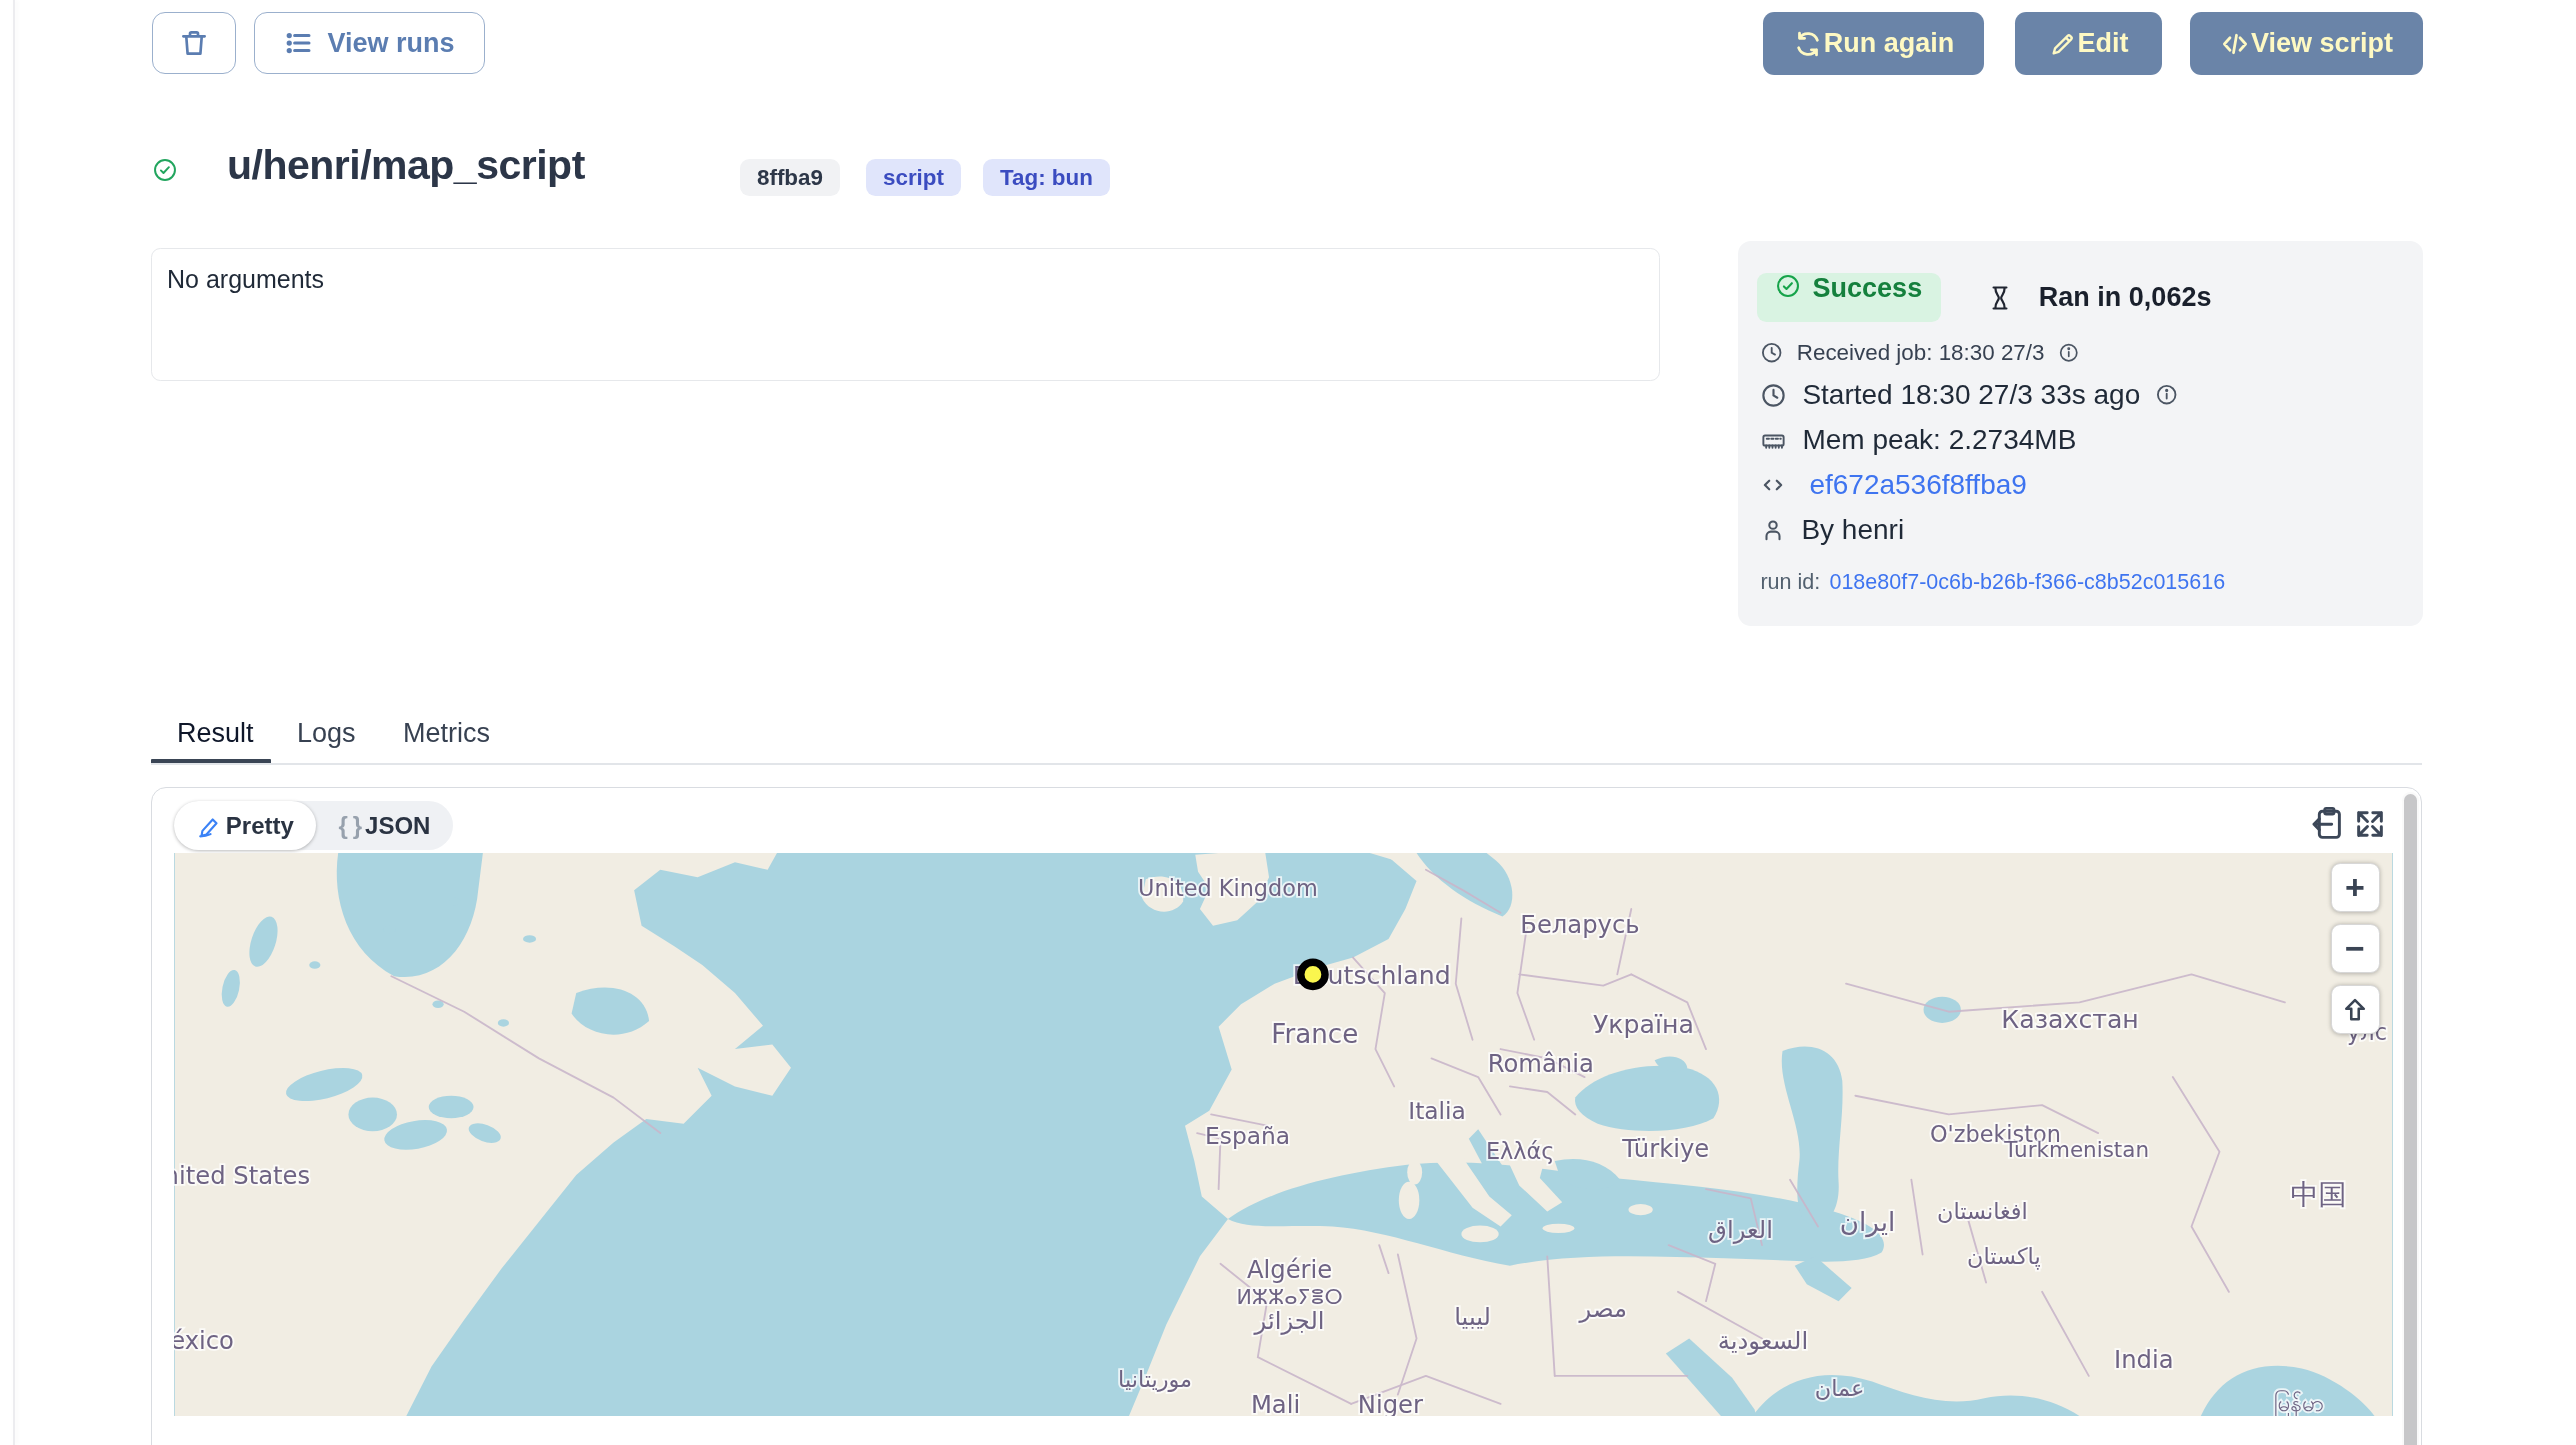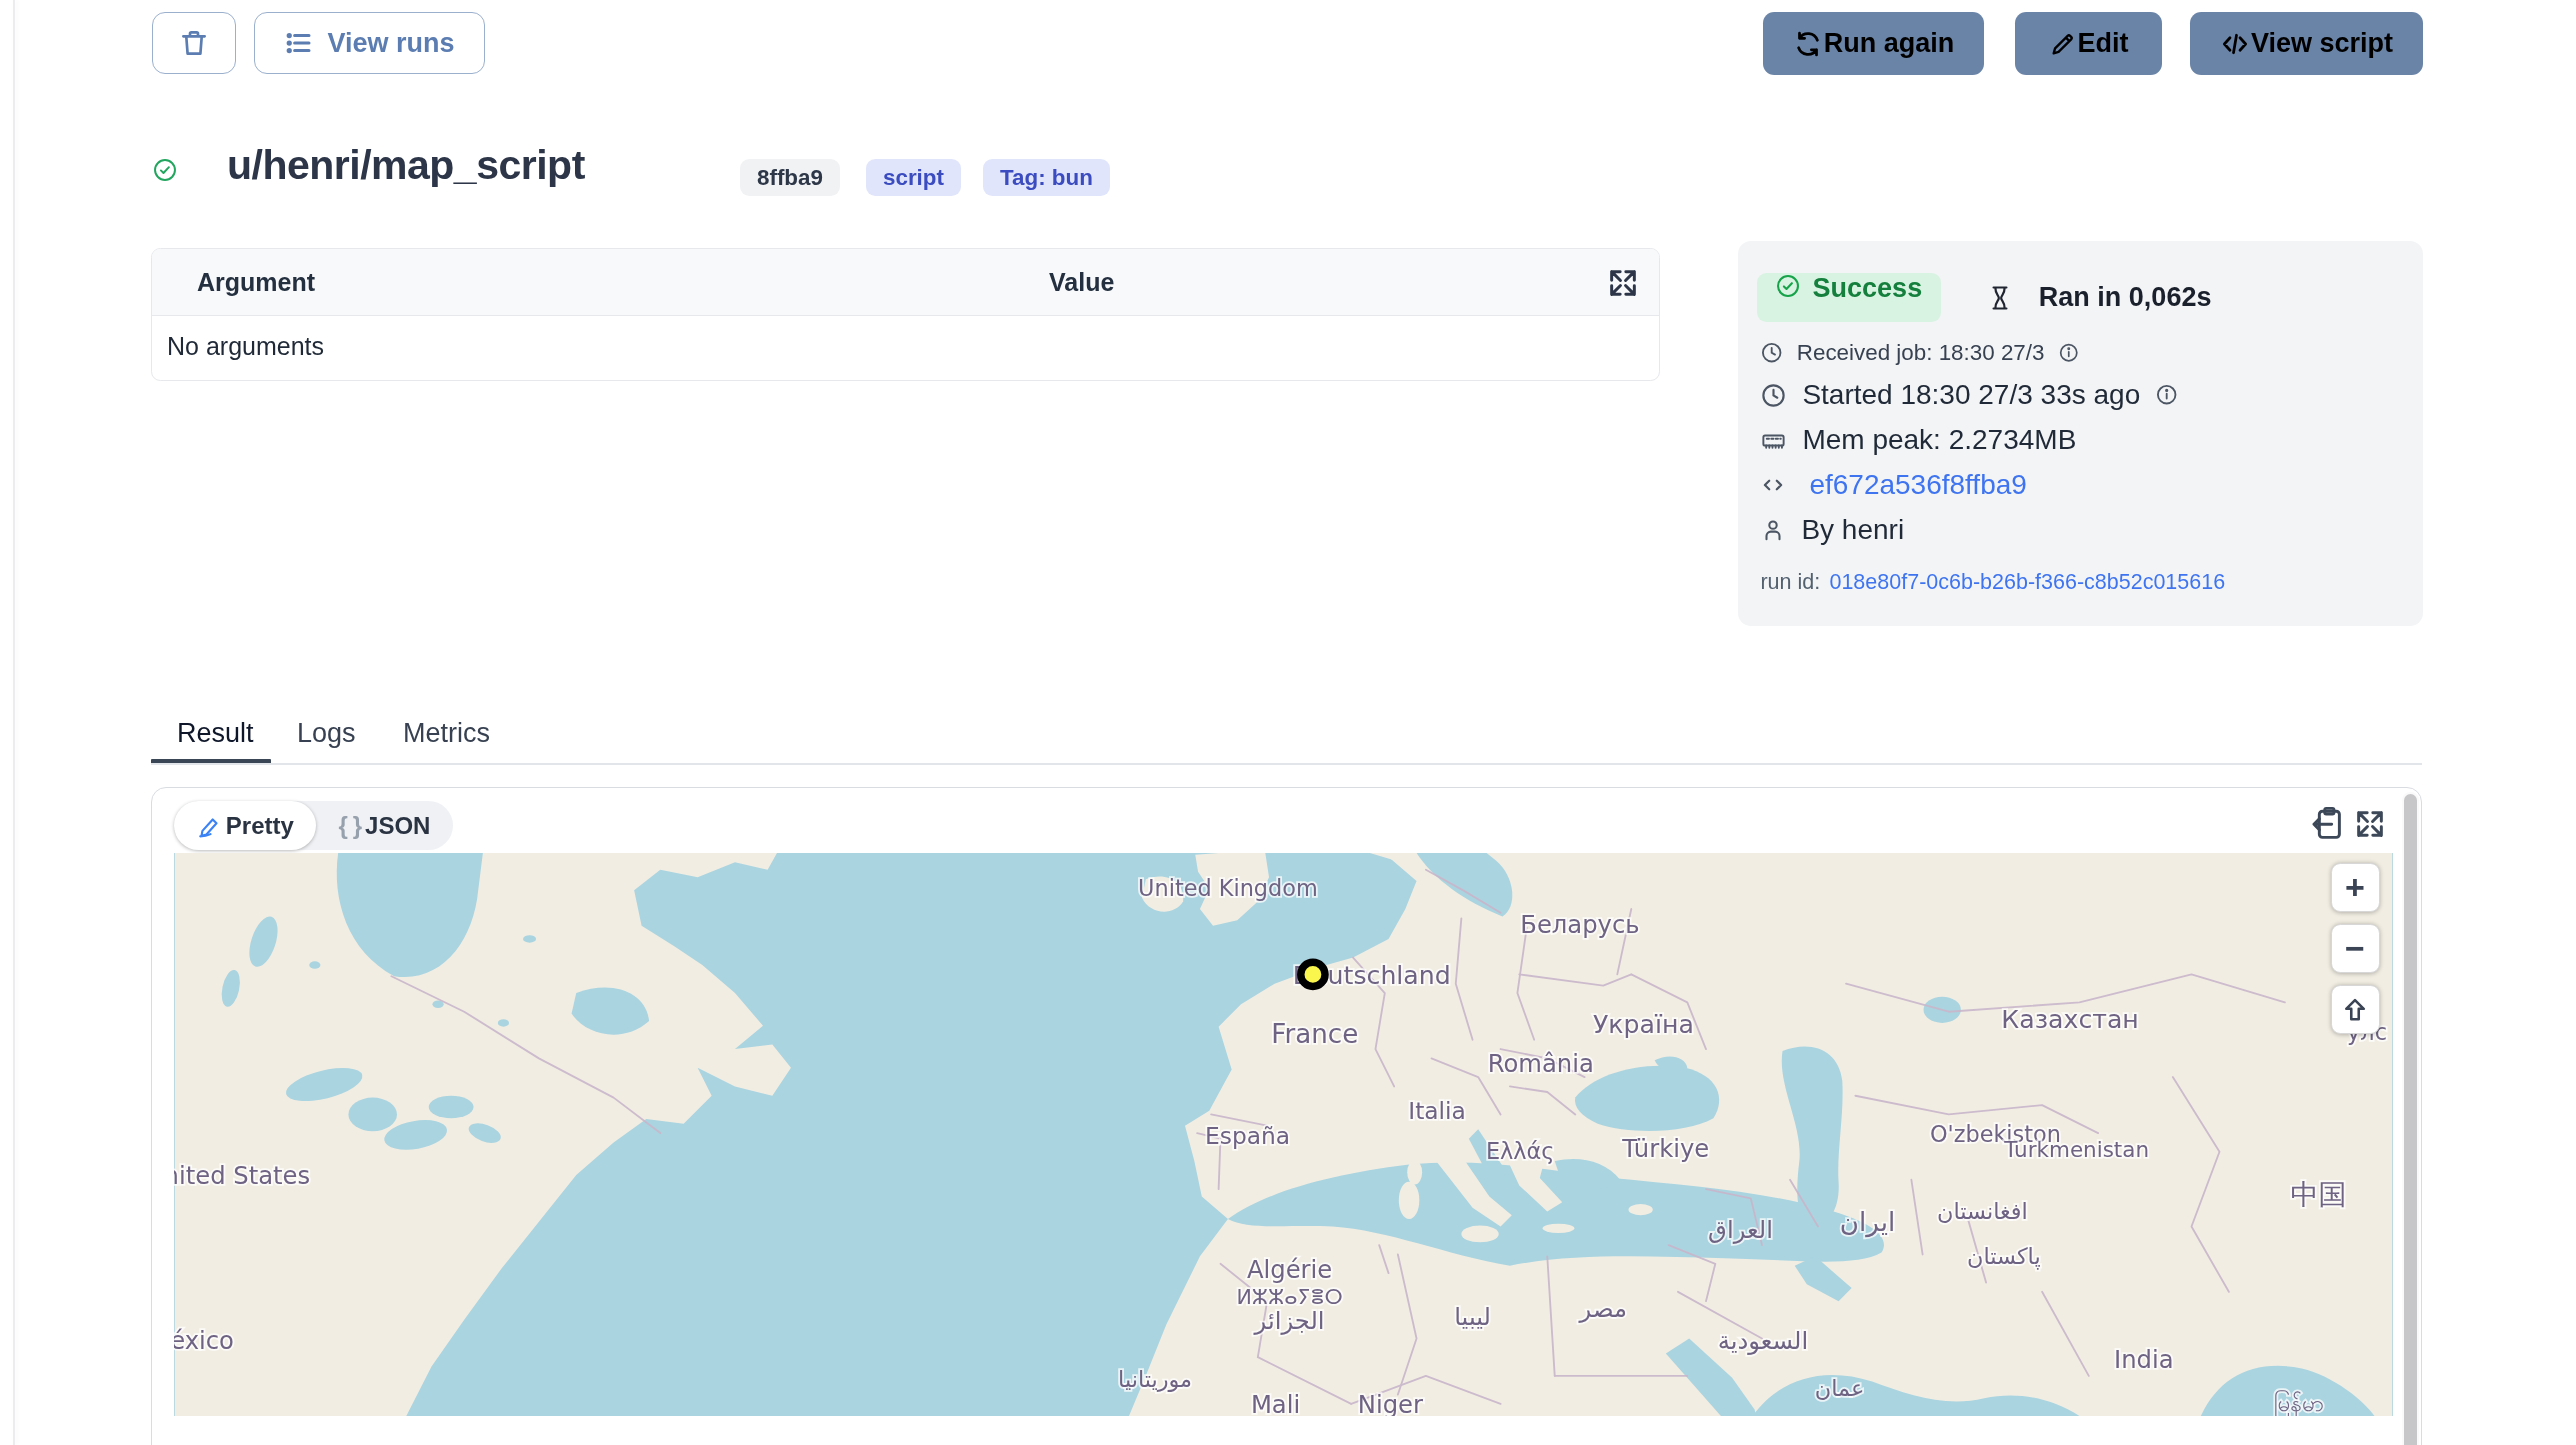--- a/index.html
+++ b/index.html
@@ -12,21 +12,21 @@
   body{font-family:"Liberation Sans",sans-serif;color:var(--ink)}
   .page{position:relative;width:2576px;height:1445px;overflow:hidden;background:#fff}
   .abs{position:absolute}
   .row{display:flex;align-items:center}
 
   .left-rail{position:absolute;left:13px;top:0;width:1.9px;height:1445px;background:#ececef;box-shadow:1.9px 0 5.6px rgba(0,0,0,.05)}
 
   
   .btn-outline{display:flex;align-items:center;justify-content:center;gap:13px;border:1.9px solid #9bb0cd;border-radius:13px;background:#fff;color:var(--accent-text);font-size:27px;font-weight:700;cursor:pointer}
   
-  .btn-fill{display:flex;align-items:center;justify-content:center;gap:1px;border:none;border-radius:11.2px;background:var(--accent);color:#000000;font-size:27px;font-weight:700;cursor:pointer}
+  .btn-fill{display:flex;align-items:center;justify-content:center;gap:1px;border:none;border-radius:11.2px;background:var(--accent);color:#fef9c3;font-size:27px;font-weight:700;cursor:pointer}
 
   .badge{display:inline-flex;align-items:center;justify-content:center;border-radius:9.3px;font-weight:700;font-size:22.4px;padding:0 17px;height:37px}
   .badge-gray{background:#f1f2f4;color:#2d3748}
   .badge-indigo{background:#e0e5fb;color:#3b4cc0}
 
   .title{font-size:41px;font-weight:800;color:#2c3648;letter-spacing:-0.5px}
 
   
   .argtable{border:1.9px solid #e6e8eb;border-radius:9.3px;background:#fff;overflow:hidden}
   .argtable .thead{position:relative;height:67px;background:#f8f9fb;border-bottom:1.9px solid #e6e8eb}
@@ -109,29 +109,20 @@
   <svg class="abs" style="left:152px;top:157px" width="26" height="26" viewBox="0 0 24 24" fill="none" stroke="#22a55e" stroke-width="1.8" stroke-linecap="round" stroke-linejoin="round">
       <circle cx="12" cy="12" r="9.2"></circle>
       <path d="M8.2 12.4l2.4 2.4 5-5.4"></path>
     </svg>
   <div class="abs title" style="left:227px;top:142px">u/henri/map_script</div>
   <span class="abs badge badge-gray" style="left:740px;top:159px">8ffba9</span>
   <span class="abs badge badge-indigo" style="left:866px;top:159px">script</span>
   <span class="abs badge badge-indigo" style="left:983px;top:159px">Tag: bun</span>
 
   <div class="abs argtable" style="left:151px;top:248px;width:1509px;height:133px">
-    <div class="thead">
-      <div class="th" style="left:45px">Argument</div>
-      <div class="th" style="left:897px">Value</div>
-      <button class="icon-btn abs" style="right:18.7px;top:17px">
-        <svg width="34" height="34" viewBox="0 0 24 24" fill="none" stroke="#2c3648" stroke-width="2.1" stroke-linecap="round" stroke-linejoin="round">
-            <path d="M14 4h6v6M20 4l-6.2 6.2M10 20H4v-6M4 20l6.2-6.2M4 10V4h6M4 4l6.2 6.2M20 14v6h-6M20 20l-6.2-6.2"></path>
-          </svg>
-      </button>
-    </div>
     <div class="tbody">No arguments</div>
   </div>
 
   <div class="abs card" style="left:1738px;top:241px;width:685px;height:385px">
     <div class="staterow" style="left:18.7px;top:32px">
       <span class="success-badge">
         <svg class="ico" width="26" height="26" viewBox="0 0 24 24" fill="none" stroke="#16a34a" stroke-width="1.9" stroke-linecap="round" stroke-linejoin="round">
             <circle cx="12" cy="12" r="9.2"></circle>
             <path d="M8.2 12.4l2.4 2.4 5-5.4"></path>
           </svg>

